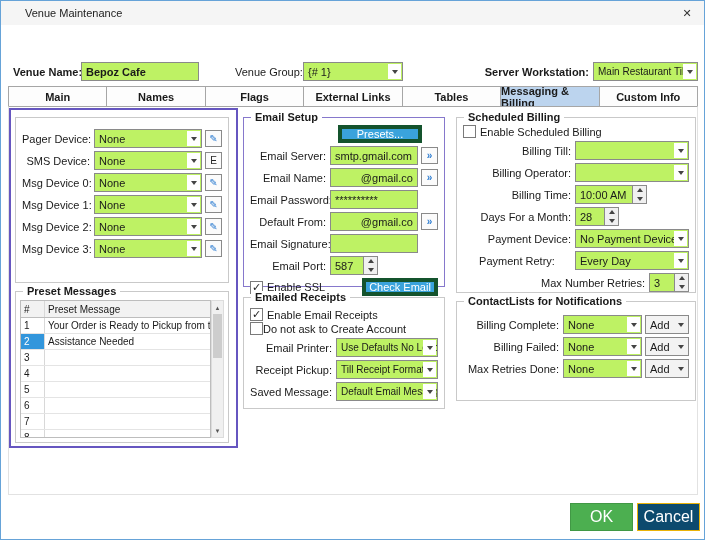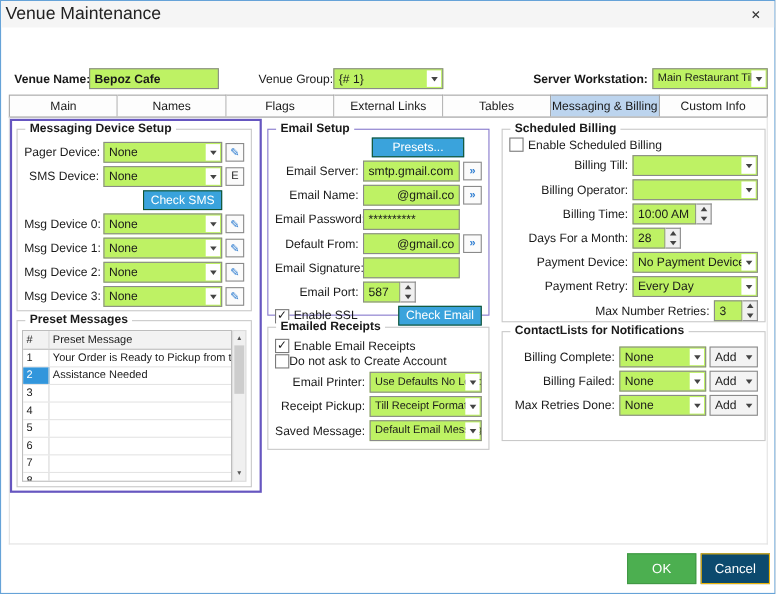--- a/index.html
+++ b/index.html
@@ -1,46 +1,46 @@
 <!DOCTYPE html>
 <html><head>
 <meta charset="utf-8">
 <style>
   html,body{margin:0;padding:0;background:#d7d7d7;}
   .win{position:relative;width:703px;height:538px;background:#ffffff;border:1px solid #66a3d8;
        font-family:"Liberation Sans",sans-serif;font-size:11px;color:#1a1a1a;overflow:hidden;}
   
   .titlebar{height:24px;background:#f5f5f5;display:flex;align-items:center;}
-  .titlebar .t{flex:1;padding-left:4px;font-size:16px;color:#222;}
+  .titlebar .t{flex:1;padding-left:24px;font-size:11px;color:#222;}
   .close{width:34px;height:24px;display:flex;align-items:center;justify-content:center;font-size:11px;color:#333;cursor:pointer;}
   .heading{position:absolute;left:12px;top:30px;font-size:23px;font-weight:bold;color:#e8231f;}
   
   .ctl{border:1px solid #8a8a8a;height:19px;background:#bef264;display:flex;align-items:center;
        padding:0 4px;box-sizing:border-box;white-space:nowrap;overflow:hidden;}
   .select{position:relative;padding-right:16px;}
   .arr{position:absolute;right:1px;top:1px;bottom:1px;width:13px;background:#fff;display:flex;align-items:center;justify-content:center;}
   .tri-dn{width:0;height:0;border-left:3.5px solid transparent;border-right:3.5px solid transparent;border-top:4px solid #444;}
   .tri-up{width:0;height:0;border-left:3px solid transparent;border-right:3px solid transparent;border-bottom:4px solid #444;}
   .tri-d2{width:0;height:0;border-left:3px solid transparent;border-right:3px solid transparent;border-top:4px solid #444;}
   .spin{display:flex;flex-direction:column;width:14px;height:19px;border:1px solid #8a8a8a;border-left:0;box-sizing:border-box;background:#f0f0f0;}
   .spin .h{flex:1;display:flex;align-items:center;justify-content:center;}
   .sbtn{border:1px solid #8a8a8a;background:#fbfbfb;width:17px;height:17px;margin-left:3px;display:flex;
         align-items:center;justify-content:center;font-size:10px;color:#2e7dd1;box-sizing:border-box;cursor:pointer;flex:none;}
   .cb{width:13px;height:13px;border:1px solid #7a7a7a;background:#fff;display:flex;align-items:center;
       justify-content:center;font-size:11px;line-height:1;color:#222;box-sizing:border-box;flex:none;}
-  .btn-blue{background:#3aa3dc;color:#fff;border:1px solid #14532d;height:19px;display:flex;
+  .btn-blue{background:#3aa3dc;color:#fff;border:4px solid #14532d;height:19px;display:flex;
             align-items:center;justify-content:center;cursor:pointer;box-sizing:border-box;}
   .btn-green{background:#4caf50;border:1px solid #419845;}
   .btn-red{background:#0c4a6e;border:1px solid #eab308;}
-  .bigbtn{position:absolute;width:61px;height:26px;color:#fff;display:flex;align-items:center;justify-content:center;cursor:pointer;font-size:12px;}
+  .bigbtn{position:absolute;width:61px;height:26px;color:#fff;display:flex;align-items:center;justify-content:center;cursor:pointer;font-size:16px;}
   
   .lab{text-align:right;margin-right:4px;white-space:nowrap;}
   .bold{font-weight:bold;}
   
-  .tabs{position:absolute;top:85px;left:7px;width:690px;height:21px;display:flex;}
+  .tabs{position:absolute;top:85px;left:7px;width:690px;height:21px;display:flex;font-weight:bold;}
   .tab{flex:1;border:1px solid #a6a6a6;border-left-width:0;background:#fdfdfd;display:flex;
        align-items:center;justify-content:center;cursor:pointer;box-sizing:border-box;}
   .tab:first-child{border-left-width:1px;}
   .tab.sel{background:#bcd4ee;}
   .content{position:absolute;top:105px;left:7px;width:690px;height:389px;border:1px solid #e2e2e2;border-top:1px solid #a6a6a6;box-sizing:border-box;background:#fff;}
   .annotation{position:absolute;left:8px;top:107px;width:229px;height:340px;border:2px solid #6656c0;box-sizing:border-box;pointer-events:none;z-index:6;}
   
   .group{position:absolute;border:1px solid #c9c9c9;background:#fff;box-sizing:border-box;}
   .group.purple{border-color:#8678cc;}
   .gtitle{position:absolute;top:-7px;left:7px;background:#fff;padding:0 4px;font-weight:bold;white-space:nowrap;}
@@ -94,21 +94,20 @@
     <div class="tab">External Links</div>
     <div class="tab">Tables</div>
     <div class="tab sel">Messaging &amp; Billing</div>
     <div class="tab">Custom Info</div>
   </div>
 
   <div class="content"></div>
   <div class="annotation"></div>
 
   <div class="group" style="left:14px;top:116px;width:214px;height:166px;padding-top:8px;">
-    <div class="gtitle">Messaging Device Setup</div>
 
     <div class="frow">
       <div class="lab" style="width:68px;">Pager Device:</div>
       <div class="ctl select" style="flex:1;">
         <span>None</span>
         <span class="arr">
             <i class="tri-dn"></i>
           </span>
       </div>
       <div class="sbtn">✎</div>
@@ -118,23 +117,20 @@
       <div class="lab" style="width:68px;">SMS Device:</div>
       <div class="ctl select" style="flex:1;">
         <span>None</span>
         <span class="arr">
             <i class="tri-dn"></i>
           </span>
       </div>
       <div class="sbtn" style="color:#222;">E</div>
     </div>
 
-    <div class="frow" style="justify-content:flex-end;margin-right:26px;">
-      <div class="btn-blue" style="width:72px;height:18px;">Check SMS</div>
-    </div>
 
     <div class="frow">
       <div class="lab" style="width:68px;">Msg Device 0:</div>
       <div class="ctl select" style="flex:1;">
         <span>None</span>
         <span class="arr">
             <i class="tri-dn"></i>
           </span>
       </div>
       <div class="sbtn">✎</div>
@@ -378,21 +374,21 @@
     <div class="frow">
       <div class="lab" style="width:108px;">Payment Device:</div>
       <div class="ctl select" style="flex:1;">
         <span>No Payment Device</span>
         <span class="arr">
             <i class="tri-dn"></i>
           </span>
       </div>
     </div>
     <div class="frow">
-      <div class="lab" style="width:108px;">Payment Retry:</div>
+      <div class="lab" style="width:108px;text-align:center;">Payment Retry:</div>
       <div class="ctl select" style="flex:1;">
         <span>Every Day</span>
         <span class="arr">
             <i class="tri-dn"></i>
           </span>
       </div>
     </div>
     <div class="frow" style="justify-content:flex-end;">
       <div class="lab">Max Number Retries:</div>
       <div class="ctl" style="width:26px;">3</div>

